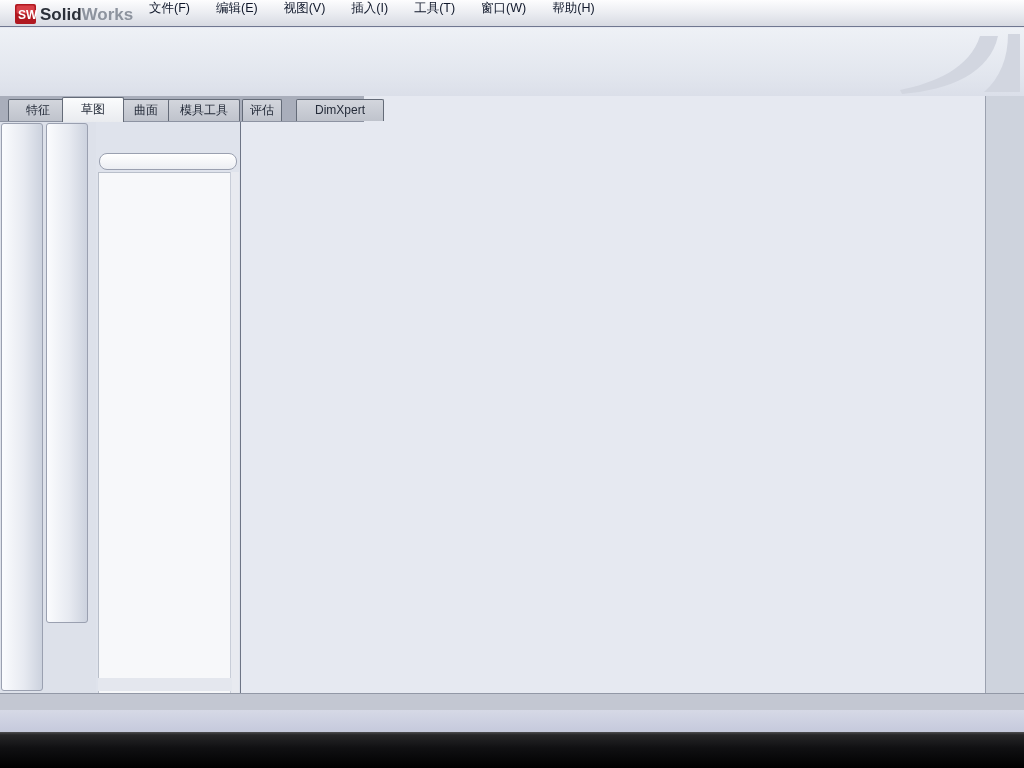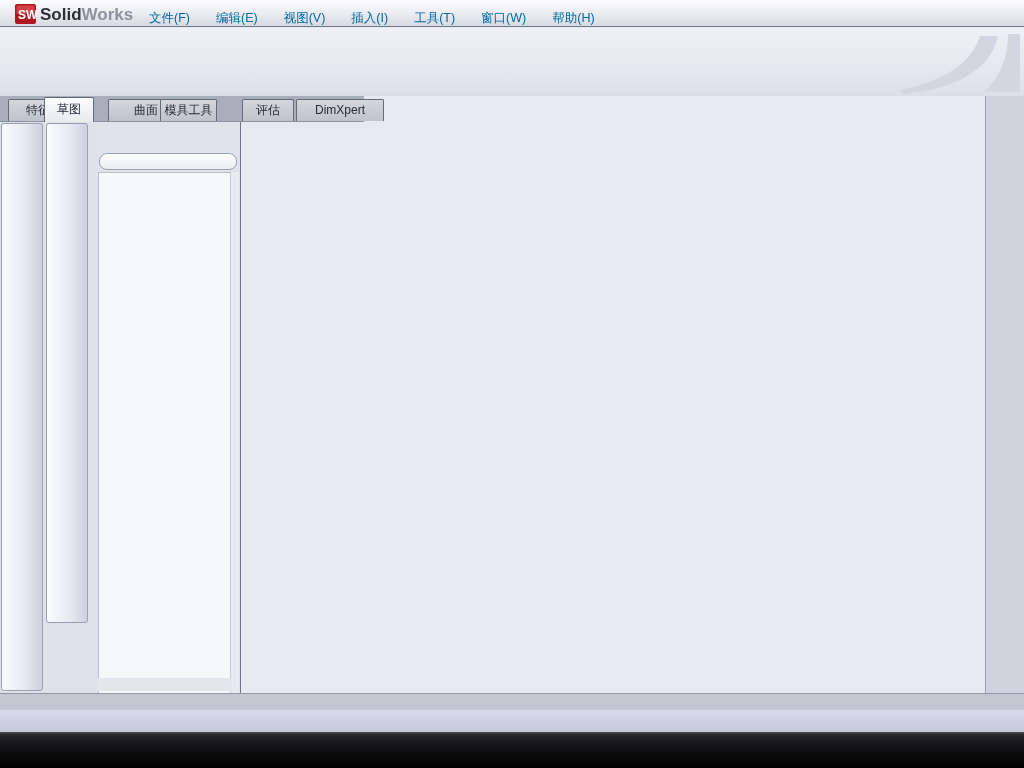--- a/index.html
+++ b/index.html
@@ -1,21 +1,21 @@
 <!DOCTYPE html>
 <html><head><meta charset="utf-8">
 <style>
 *{margin:0;padding:0;box-sizing:border-box}
 html,body{width:1024px;height:768px;overflow:hidden;font-family:"Liberation Sans",sans-serif}
 body{position:relative;background:#e6e9f1}
 .abs{position:absolute}
 
 #titlebar{left:0;top:0;width:1024px;height:27px;background:linear-gradient(#fdfdfe,#e9ebf0 55%,#d7dae2);border-bottom:1px solid #6f7790}
 #logo{left:15px;top:3px;width:130px;height:22px}
-#menus{left:136px;top:0;height:27px;display:flex;align-items:flex-end;color:#0369a1;font-size:12.5px}
+#menus{left:136px;top:0;height:27px;display:flex;align-items:flex-start;color:#0f172a;font-size:12.5px}
 #menus span{padding:0 13px}
 #tb-right{left:512px;top:2px;height:24px;display:flex;align-items:center}
 
 #toolbar{left:0;top:28px;width:1024px;height:68px;background:linear-gradient(#eef1f6,#e2e6ee 70%,#dbdfe9)}
 
 #tabstrip{left:0;top:96px;width:364px;height:26px;background:#a9aebb;border-bottom:1px solid #8d93a2}
 .ctab{position:absolute;top:3px;height:22px;background:linear-gradient(#d3d6dd,#bfc3cc);border:1px solid #646b78;border-bottom:none;border-radius:2px 2px 0 0;font-size:12px;color:#252c3a;text-align:center;line-height:20px}
 .ctab.act{background:linear-gradient(#fbfcfd,#e9ebef);top:1px;height:25px;z-index:3;line-height:23px}
 
 #leftzone{left:0;top:122px;width:96px;height:571px;background:#dde1ea}
@@ -60,24 +60,24 @@
 
 <div class="abs" id="toolbar">
 <svg class="abs" style="left:880px;top:0px" width="140" height="68" viewBox="0 0 140 68">
 <path d="M20 62 C55 55 90 40 100 8 L118 8 C110 45 70 62 22 66 Z" fill="#d2d6e0"></path>
 <path d="M104 64 C120 50 128 30 128 6 L140 6 L140 64 Z" fill="#d2d6e0"></path>
 </svg>
 </div>
 
 <div class="abs" id="tabstrip">
 <div class="ctab" style="left:8px;width:60px">特征</div>
-<div class="ctab act" style="left:44px;width:50px">草图</div>
+<div class="ctab act" style="left:62px;width:62px">草图</div>
 <div class="ctab" style="left:108px;width:76px">曲面</div>
-<div class="ctab" style="left:160px;width:57px">模具工具</div>
-<div class="ctab" style="left:242px;width:52px">评估</div>
+<div class="ctab" style="left:168px;width:72px">模具工具</div>
+<div class="ctab" style="left:242px;width:40px">评估</div>
 <div class="ctab" style="left:296px;width:88px">DimXpert</div>
 </div>
 
 <div class="abs" id="leftzone">
 <div class="vstrip" style="left:1px;top:1px;height:568px"></div>
 <div class="vstrip" style="left:46px;top:1px;height:500px"></div>
 </div>
 
 <div class="abs" id="treepanel">
 <div id="treetabs"></div>

